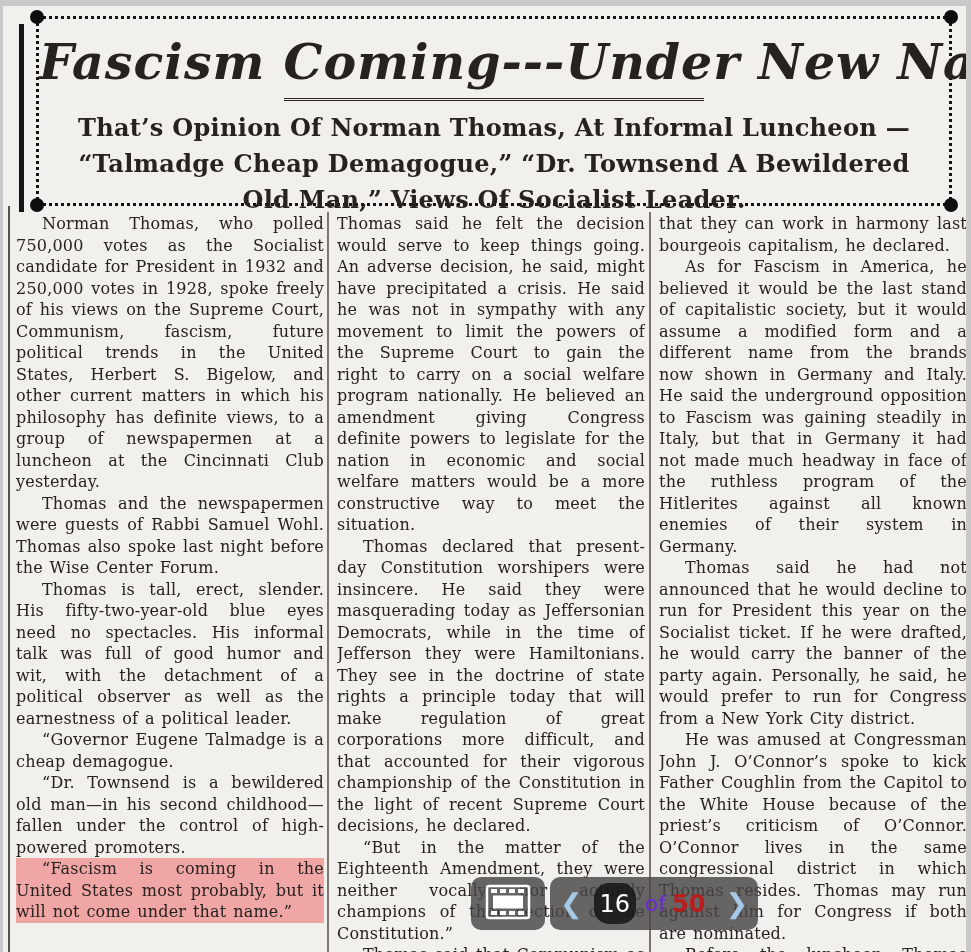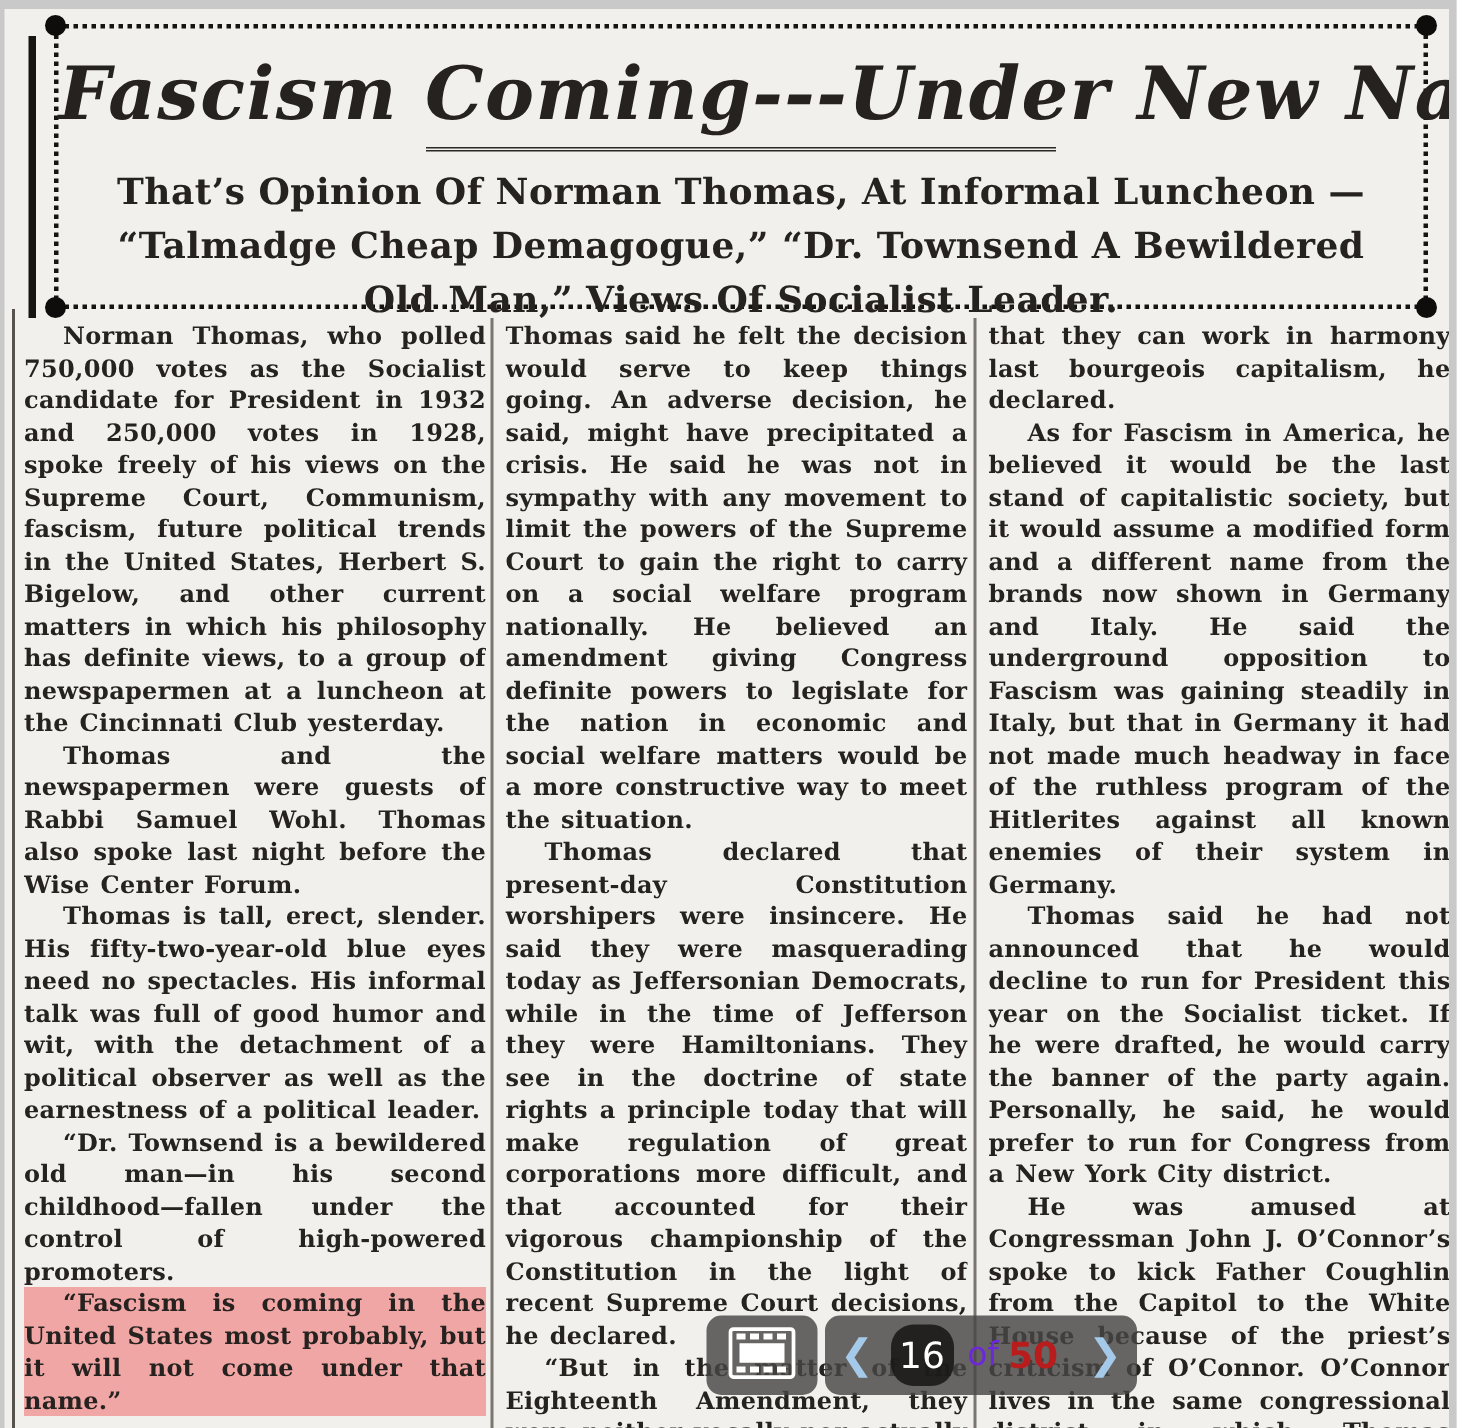--- a/index.html
+++ b/index.html
@@ -53,21 +53,21 @@
   .col {
     position:absolute; top:207px; height:745px; width:308px;
     overflow:hidden;
     font-size:16px; line-height:21.5px;
     text-align:justify;
     letter-spacing:0.2px; word-spacing:1.5px;
   }
   .col-1 { left:13px; }
   .col-2 { left:334px; }
   .col-3 { left:656px; }
-  .col p { margin:0;font-weight:bold; }
+  .col p { margin:0; }
   .col p.ind { text-indent:26px; }
   .col p.hl { background:#f1a6a6; box-shadow:-3px 0 0 #f1a6a6, 3px 0 0 #f1a6a6; }
   
   .film-btn {
     position:absolute; left:471px; top:877px; width:74px; height:53px;
     background:rgba(72,70,68,0.82); border-radius:10px;
     display:flex; align-items:center; justify-content:center;
     border:none; cursor:pointer;
   }
   .pager-pill {
@@ -107,20 +107,21 @@
     <div class="corner-dot dot-br"></div>
     <h1 class="headline">Fascism Coming---Under New Name!</h1>
     <div class="head-divider"></div>
     <div class="subheadline">That’s Opinion Of Norman Thomas, At Informal Luncheon — “Talmadge Cheap Demagogue,” “Dr. Townsend A Bewildered Old Man,” Views Of Socialist Leader.</div>
   </div>
 
   <div class="col col-1">
       <p class="ind">Norman Thomas, who polled 750,000 votes as the Socialist candidate for President in 1932 and 250,000 votes in 1928, spoke freely of his views on the Supreme Court, Communism, fascism, future political trends in the United States, Herbert S. Bigelow, and other current matters in which his philosophy has definite views, to a group of newspapermen at a luncheon at the Cincinnati Club yesterday.</p>
       <p class="ind">Thomas and the newspapermen were guests of Rabbi Samuel Wohl. Thomas also spoke last night before the Wise Center Forum.</p>
       <p class="ind">Thomas is tall, erect, slender. His fifty-two-year-old blue eyes need no spectacles. His informal talk was full of good humor and wit, with the detachment of a political observer as well as the earnestness of a political leader.</p>
+      <p class="ind">“Governor Eugene Talmadge is a cheap demagogue.</p>
       <p class="ind">“Dr. Townsend is a bewildered old man—in his second childhood—fallen under the control of high-powered promoters.</p>
       <p class="ind hl">“Fascism is coming in the United States most probably, but it will not come under that name.”</p>
     </div>
   <div class="col col-2">
       <p class="">Thomas said he felt the decision would serve to keep things going. An adverse decision, he said, might have precipitated a crisis. He said he was not in sympathy with any movement to limit the powers of the Supreme Court to gain the right to carry on a social welfare program nationally. He believed an amendment giving Congress definite powers to legislate for the nation in economic and social welfare matters would be a more constructive way to meet the situation.</p>
       <p class="ind">Thomas declared that present-day Constitution worshipers were insincere. He said they were masquerading today as Jeffersonian Democrats, while in the time of Jefferson they were Hamiltonians. They see in the doctrine of state rights a principle today that will make regulation of great corporations more difficult, and that accounted for their vigorous championship of the Constitution in the light of recent Supreme Court decisions, he declared.</p>
       <p class="ind">“But in the matter of the Eighteenth Amendment, they were neither vocally nor actually champions of that section of the Constitution.”</p>
       <p class="ind">Thomas said that Communism as promulgated by the Russians had undergone a metamorphosis in recent years. This was due, in his opinion, to the Communists’ view of Russia as a “holy land” and actions dictated by the desire to defend Russia against its obvious enemies,</p>
     </div>
   <div class="col col-3">

